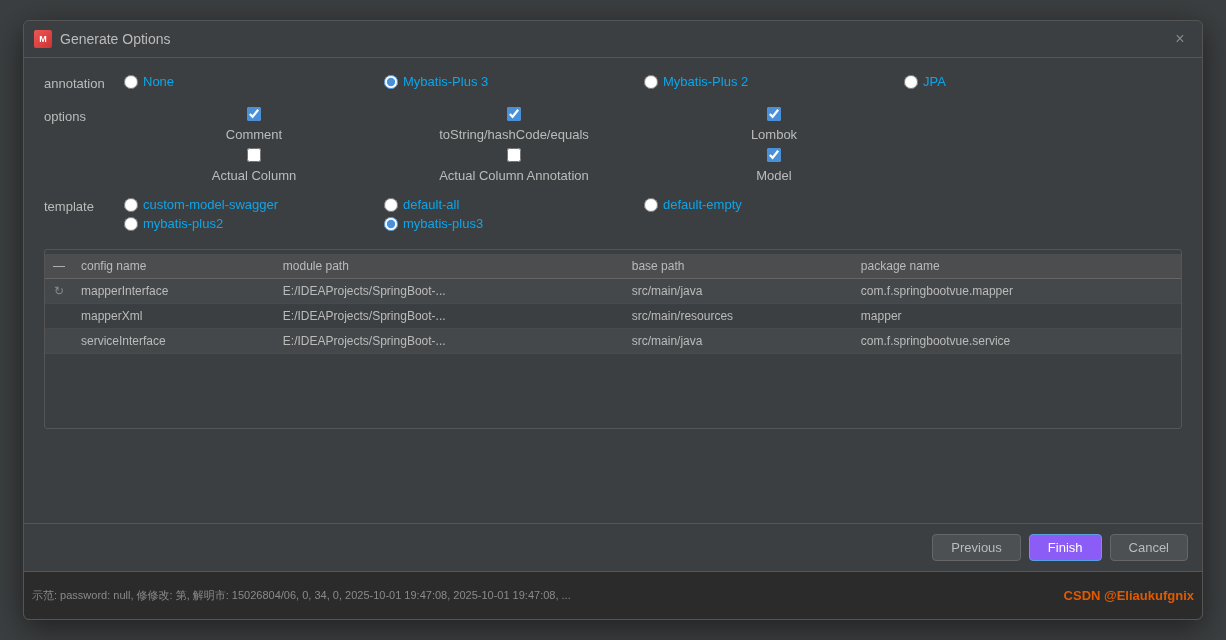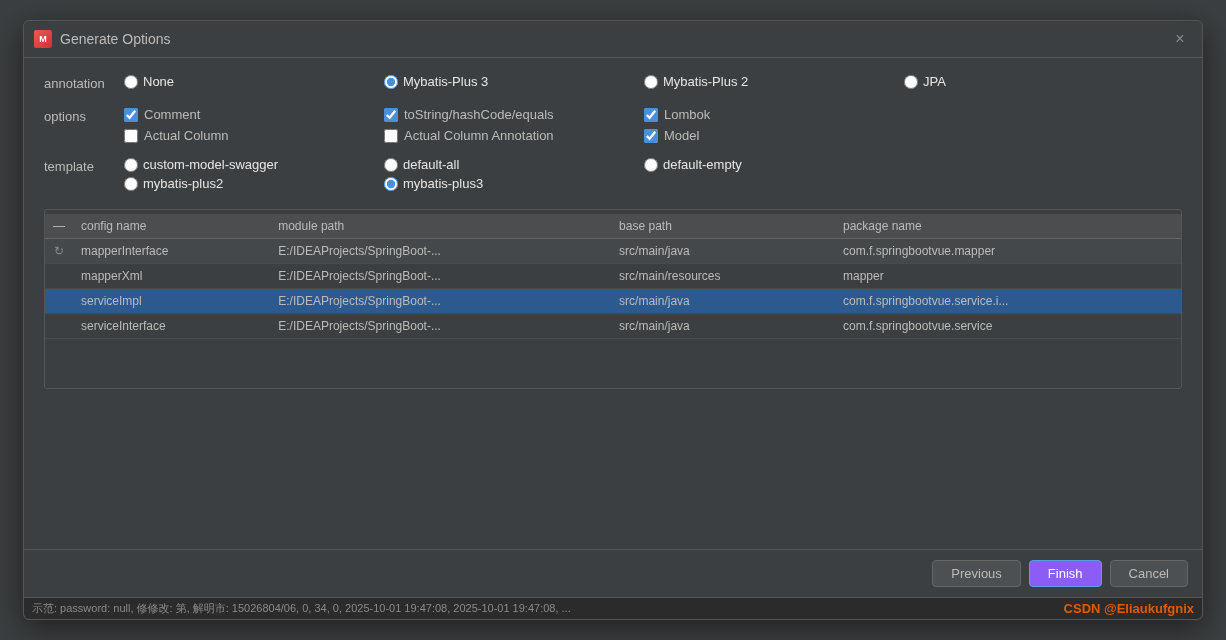--- a/index.html
+++ b/index.html
@@ -88,34 +88,35 @@
       min-width: 260px;
       margin-bottom: 4px;
       cursor: pointer;
     }
     .radio-input {
       width: 14px; height: 14px;
       accent-color: #4a90d9;
       cursor: pointer;
     }
     .radio-label {
-      color: #e5e5e5;
+      color: #0ea5e9;
       font-size: 13px;
     }
     .checkbox-grid {
       display: grid;
       grid-template-columns: 260px 260px 260px;
       gap: 6px 0;
       flex: 1;
     }
     .checkbox-item {
       display: flex;
       align-items: center;
       gap: 6px;
       cursor: pointer;
+      flex-direction: column;
     }
     .checkbox-input {
       width: 14px; height: 14px;
       accent-color: #4a90d9;
       cursor: pointer;
     }
     .checkbox-label {
       color: #bbb;
       font-size: 13px;
     }
@@ -176,21 +177,21 @@
     }
     .btn-primary {
       background: #8b5cf6;
       color: #fff;
       border-color: #5a9fe0;
     }
     .bottom-bar {
       background: #2b2b2b;
       color: #aaa;
       font-size: 11px;
-      padding: 3px 8px;
+      padding: 16px 8px;
       border-top: 1px solid #555;
       border-radius: 0 0 6px 6px;
       display: flex;
       align-items: center;
       justify-content: space-between;
     }
     .bottom-bar-text {
       color: #8a8a8a;
       font-size: 11px;
     }
@@ -321,27 +322,20 @@
             <td>src/main/java</td>
             <td>com.f.springbootvue.mapper</td>
           </tr>
           <tr>
             <td></td>
             <td>mapperXml</td>
             <td>E:/IDEAProjects/SpringBoot-...</td>
             <td>src/main/resources</td>
             <td>mapper</td>
           </tr>
-          <tr class="selected">
-            <td></td>
-            <td>serviceImpl</td>
-            <td>E:/IDEAProjects/SpringBoot-...</td>
-            <td>src/main/java</td>
-            <td>com.f.springbootvue.service.i...</td>
-          </tr>
           <tr>
             <td></td>
             <td>serviceInterface</td>
             <td>E:/IDEAProjects/SpringBoot-...</td>
             <td>src/main/java</td>
             <td>com.f.springbootvue.service</td>
           </tr>
         </tbody>
       </table>
     </div>

